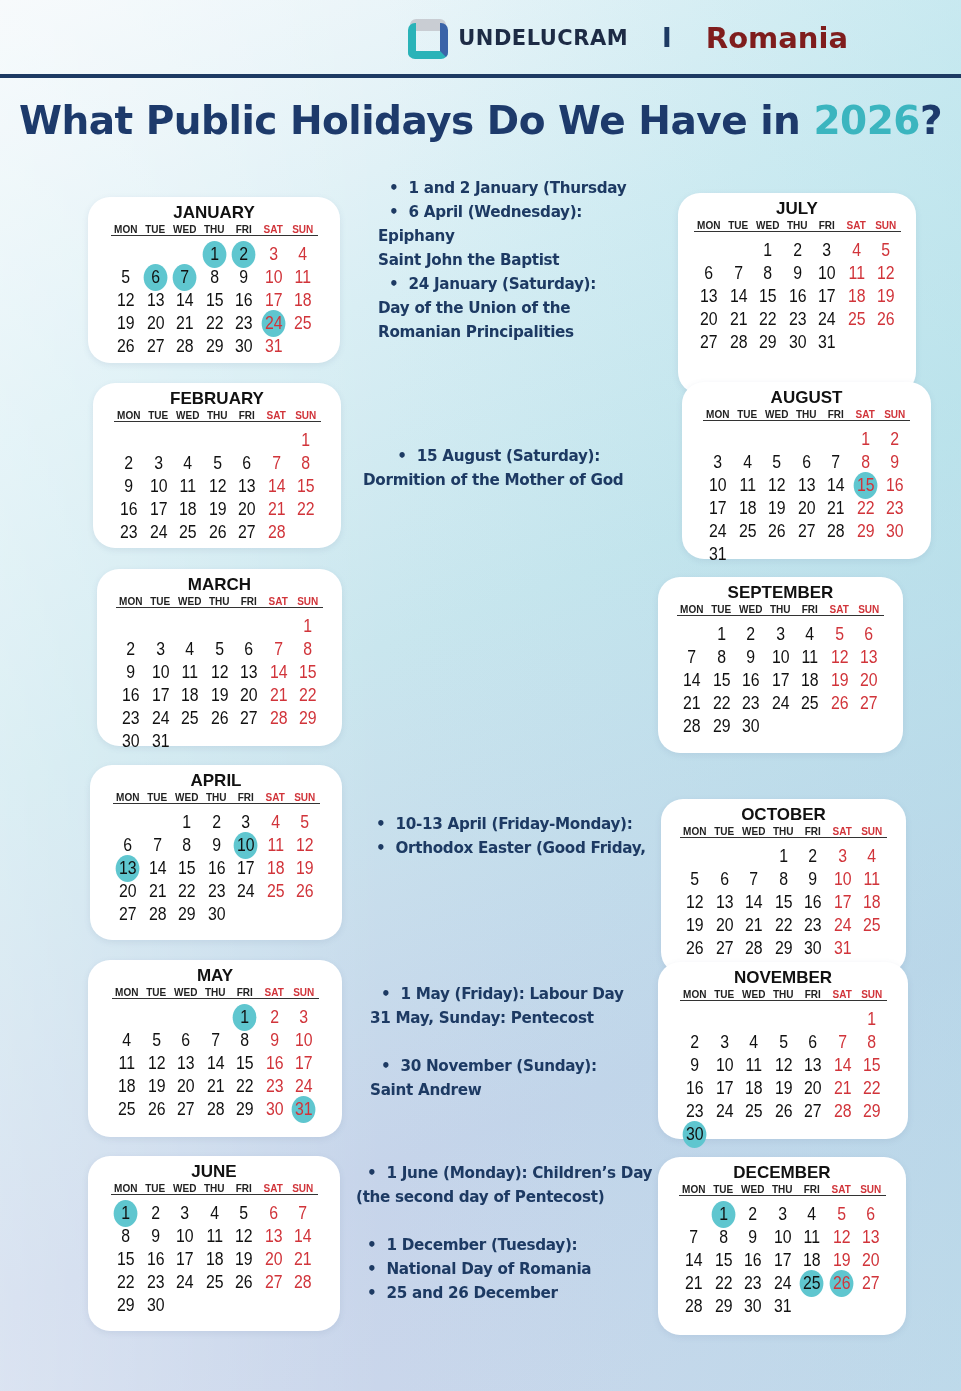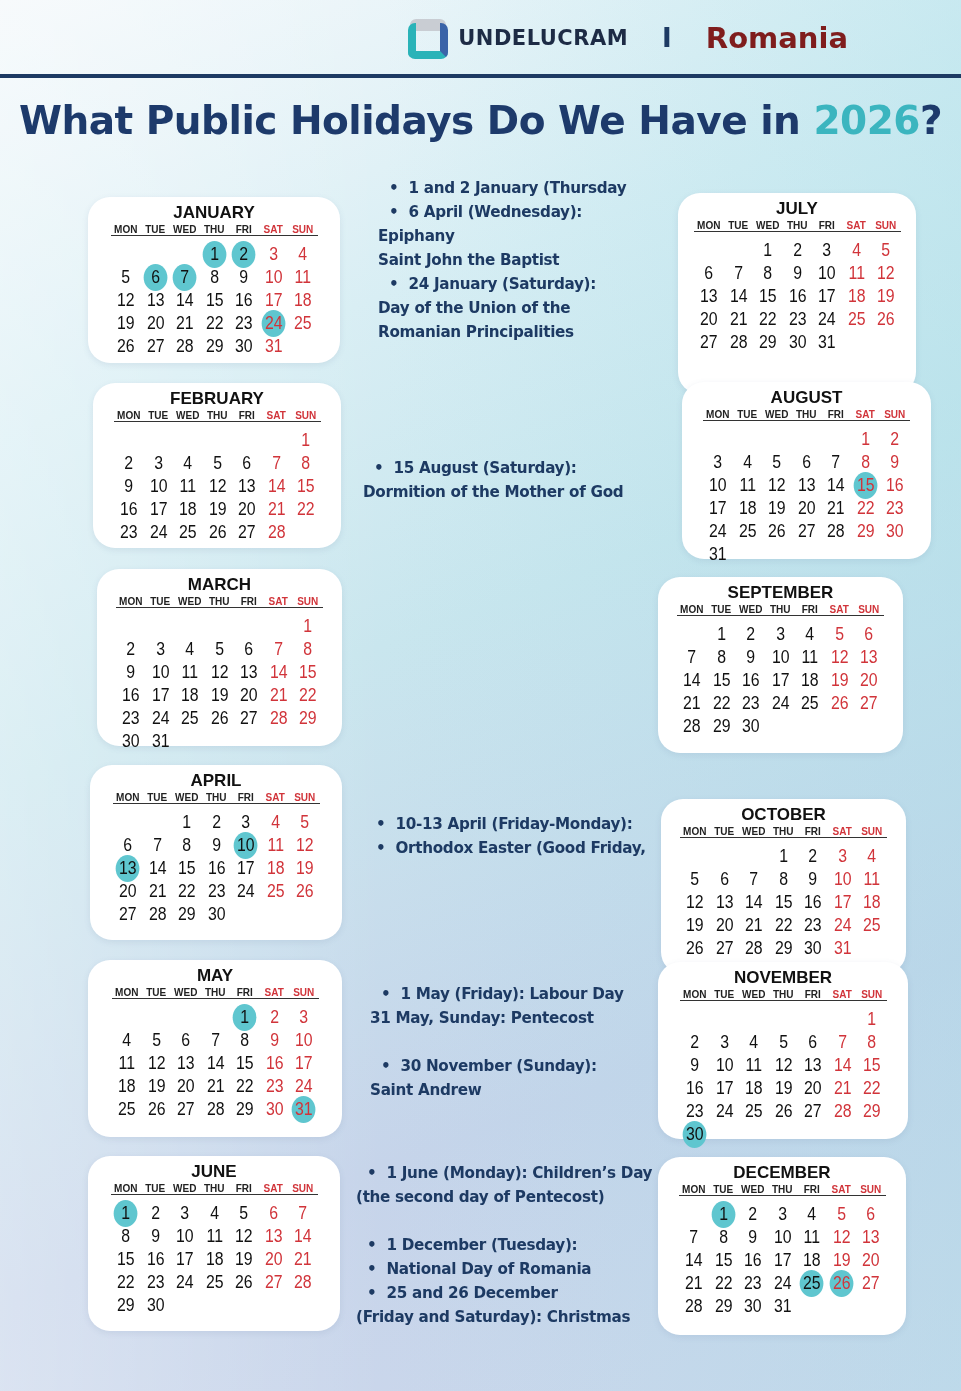--- a/index.html
+++ b/index.html
@@ -676,21 +676,21 @@
 <div id="notes">
     <div class="notes" style="left: 378px; top: 176px;">
       <div class="line bullet" style="padding-left: 11px;">1 and 2 January (Thursday</div>
       <div class="line bullet" style="padding-left: 11px;">6 April (Wednesday):</div>
       <div class="line">Epiphany</div>
       <div class="line">Saint John the Baptist</div>
       <div class="line bullet" style="padding-left: 11px;">24 January (Saturday):</div>
       <div class="line">Day of the Union of the</div>
       <div class="line">Romanian Principalities</div>
     </div>
-    <div class="notes" style="left: 363px; top: 456px;">
+    <div class="notes" style="left: 363px; top: 444px; text-align: center;">
       <div class="line bullet" style="padding-left: 11px;">15 August (Saturday):</div>
       <div class="line">Dormition of the Mother of God</div>
     </div>
     <div class="notes" style="left: 365px; top: 812px;">
       <div class="line bullet" style="padding-left: 11px;">10-13 April (Friday-Monday):</div>
       <div class="line bullet" style="padding-left: 11px;">Orthodox Easter (Good Friday,</div>
     </div>
     <div class="notes" style="left: 370px; top: 982px;">
       <div class="line bullet" style="padding-left: 11px;">1 May (Friday): Labour Day</div>
       <div class="line">31 May, Sunday: Pentecost</div>
@@ -698,15 +698,14 @@
       <div class="line bullet" style="padding-left: 11px;">30 November (Sunday):</div>
       <div class="line">Saint Andrew</div>
     </div>
     <div class="notes" style="left: 356px; top: 1161px;">
       <div class="line bullet" style="padding-left: 11px;">1 June (Monday): Children’s Day</div>
       <div class="line">(the second day of Pentecost)</div>
       <div class="gap"></div>
       <div class="line bullet" style="padding-left: 11px;">1 December (Tuesday):</div>
       <div class="line bullet" style="padding-left: 11px;">National Day of Romania</div>
       <div class="line bullet" style="padding-left: 11px;">25 and 26 December</div>
-      <div class="line">(Friday and Saturday): Christmas</div>
     </div>
   </div>
 
 </body></html>

